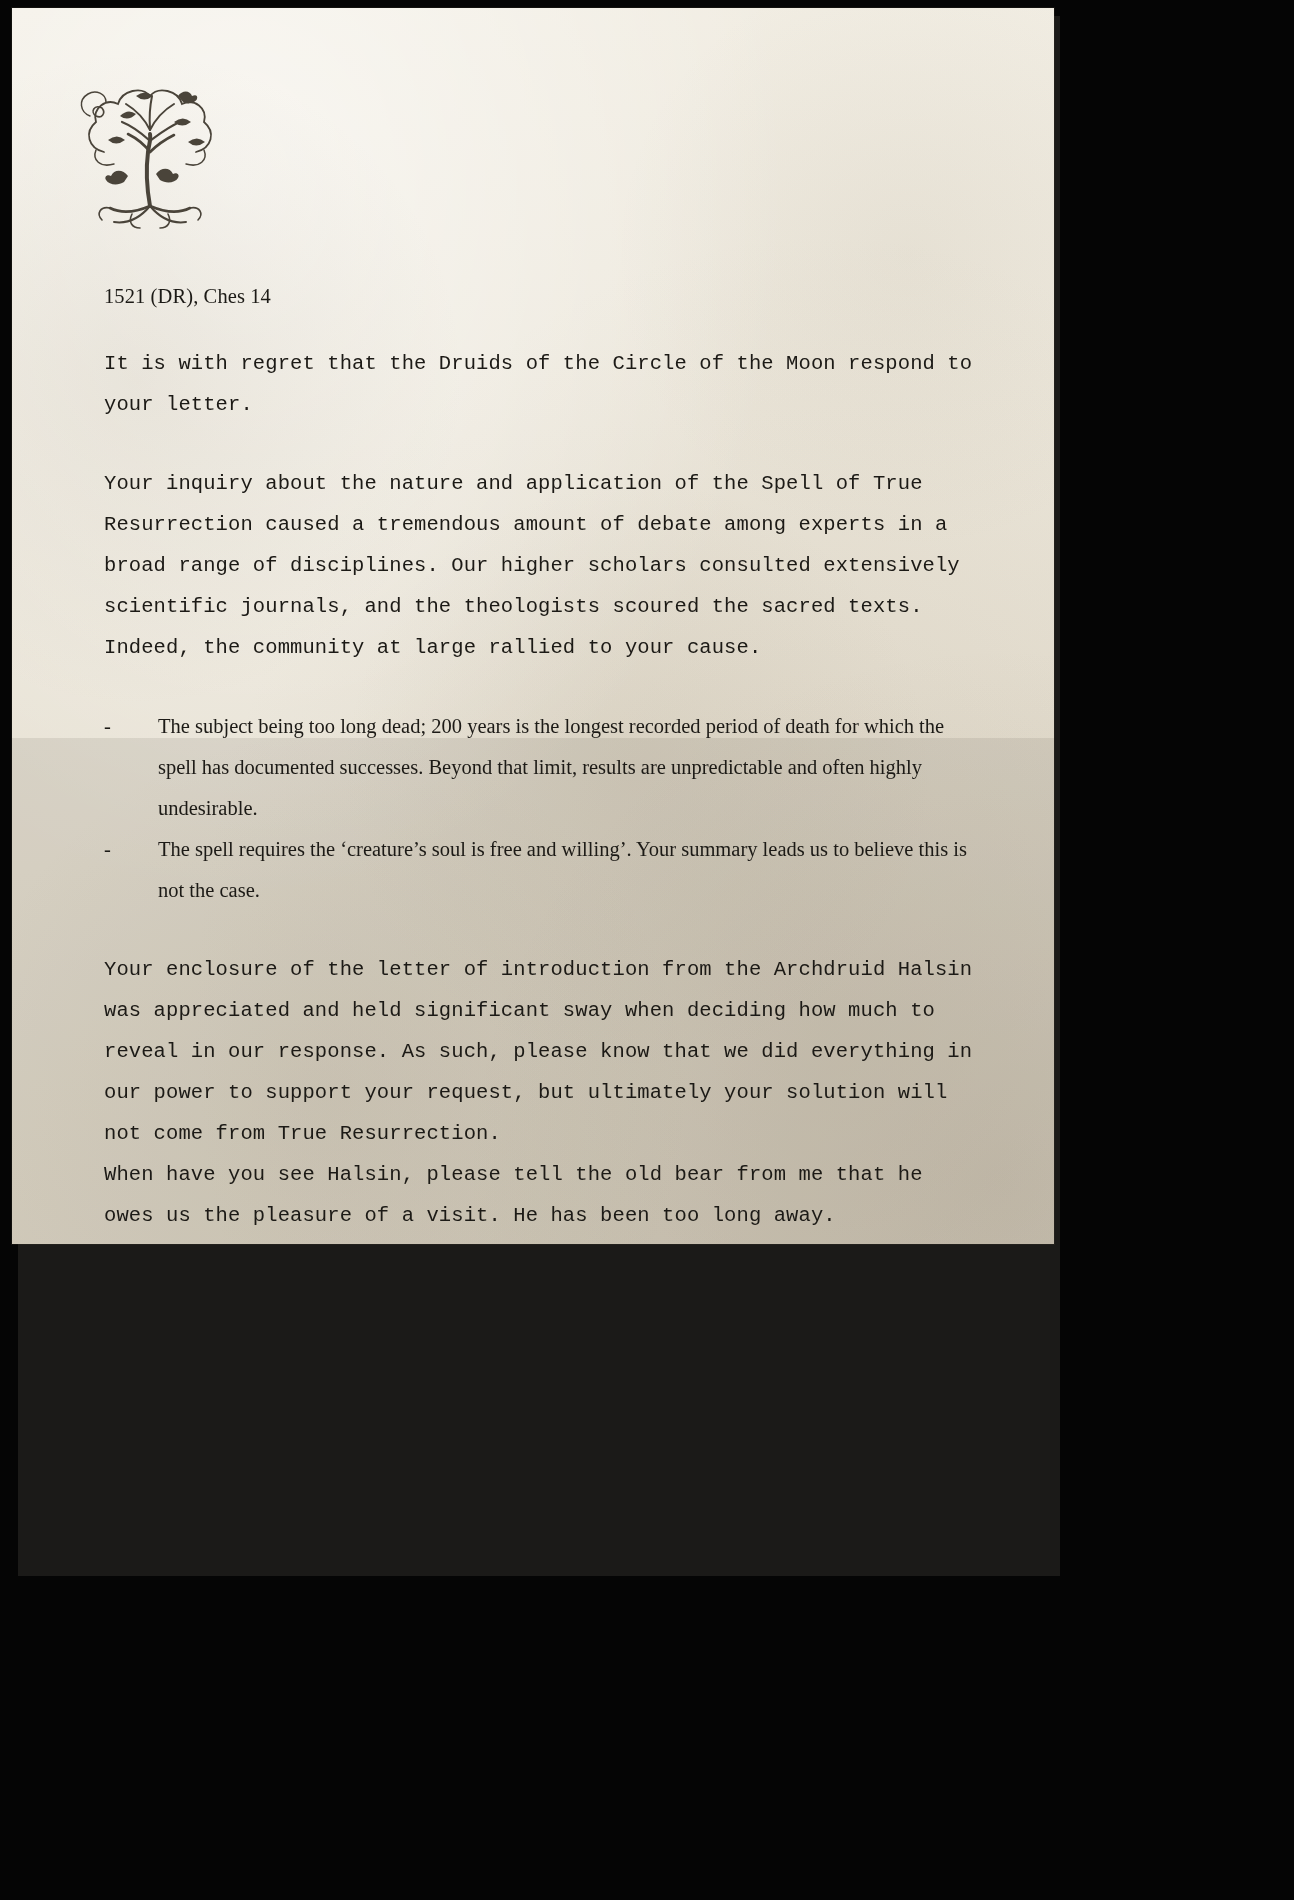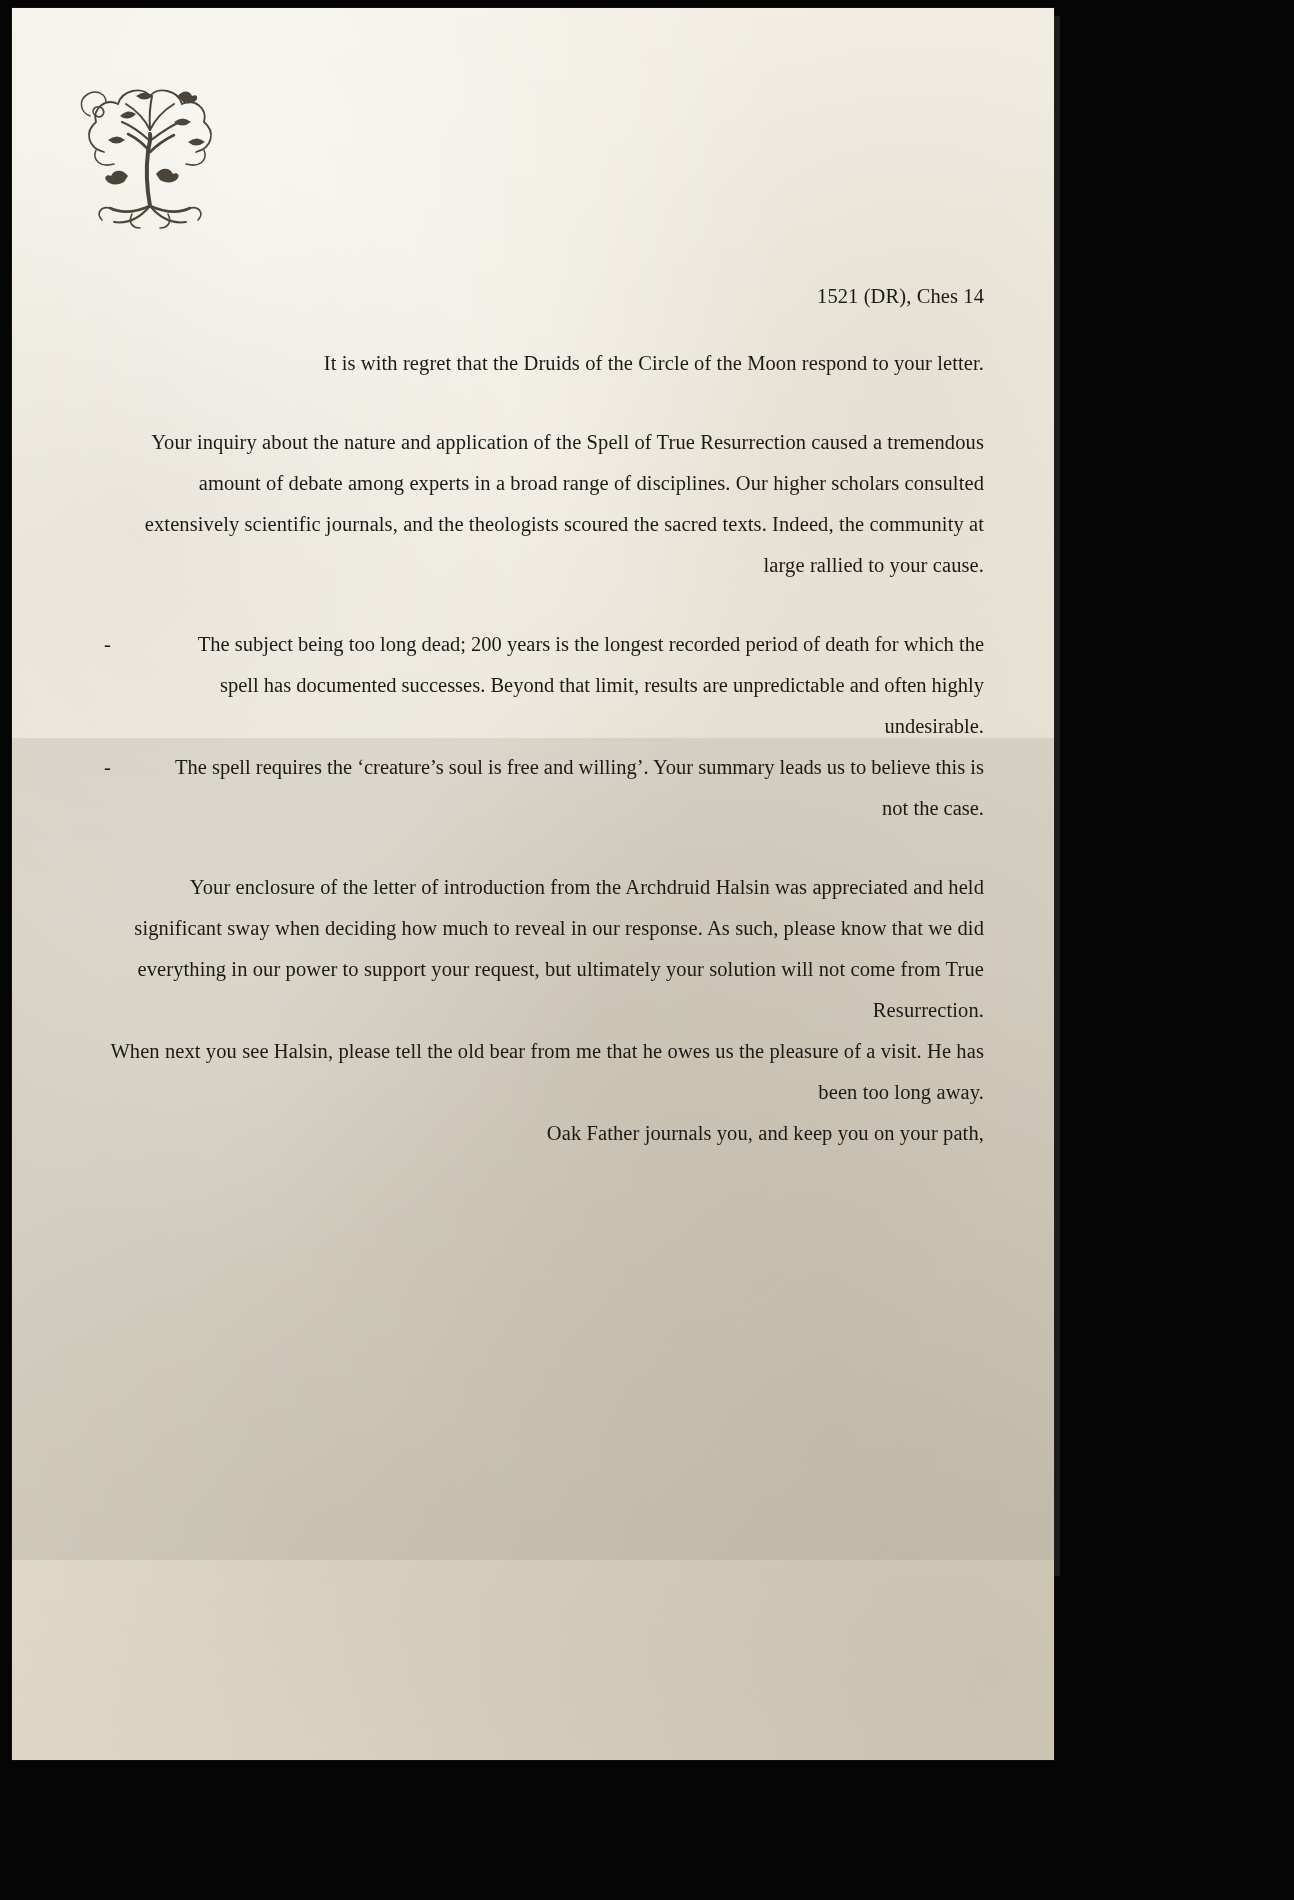--- a/index.html
+++ b/index.html
@@ -29,28 +29,27 @@
     width: 1042px;
     height: 1560px;
     background: #1b1a18;
   }
 
   .sheet {
     position: absolute;
     left: 12px;
     top: 8px;
     width: 1042px;
-    height: 1752px;
+    height: 1236px;
     background:
       radial-gradient(ellipse at 22% 14%, rgba(255,255,255,0.55) 0%, rgba(255,255,255,0) 48%),
       radial-gradient(ellipse at 78% 82%, rgba(190,178,158,0.30) 0%, rgba(255,255,255,0) 55%),
       linear-gradient(175deg, #f2eee4 0%, #ece7db 35%, #e6e0d2 65%, #ded7c7 100%);
     box-shadow: 0 0 0 1px rgba(60,55,45,0.25);
     overflow: hidden;
-    text-align: right;
   }
 
   
   .sheet::before {
     content: "";
     position: absolute;
     inset: 0;
     background:
       radial-gradient(circle at 12% 30%, rgba(160,148,125,0.13) 0%, rgba(0,0,0,0) 26%),
       radial-gradient(circle at 86% 20%, rgba(160,148,125,0.10) 0%, rgba(0,0,0,0) 22%),
@@ -92,21 +91,21 @@
     line-height: 41px;
     letter-spacing: 0.1px;
   }
 
   .date { margin-bottom: 26px; }
   .salutation { margin-bottom: 48px; }
 
   .para {
     margin-bottom: 38px;
   }
-  .para p { margin: 0; }
+  .para p { margin: 0; font-family: Liberation Mono, monospace; }
 
   .para.tight { margin-bottom: 0; }
 
   ul.bullets {
     list-style: none;
     margin: 0 0 38px 0;
     padding: 0;
   }
   ul.bullets li {
     position: relative;
@@ -210,21 +209,21 @@
           <span class="dash">-</span>
           <span>The spell requires the ‘creature’s soul is free and willing’. Your summary leads us to believe this is not the case.</span>
         </li>
       </ul>
 
       <div class="para tight">
         <p class="line">Your enclosure of the letter of introduction from the Archdruid Halsin was appreciated and held significant sway when deciding how much to reveal in our response. As such, please know that we did everything in our power to support your request, but ultimately your solution will not come from True Resurrection.</p>
       </div>
 
       <div class="para tight">
-        <p class="line">When next you see Halsin, please tell the old bear from me that he owes us the pleasure of a visit. He has been too long away.</p>
+        <p class="line">When have you see Halsin, please tell the old bear from me that he owes us the pleasure of a visit. He has been too long away.</p>
       </div>
 
       <div class="para tight">
         <p class="line">Oak Father journals you, and keep you on your path,</p>
       </div>
 
 
     </div>
   </div>
 </div>

